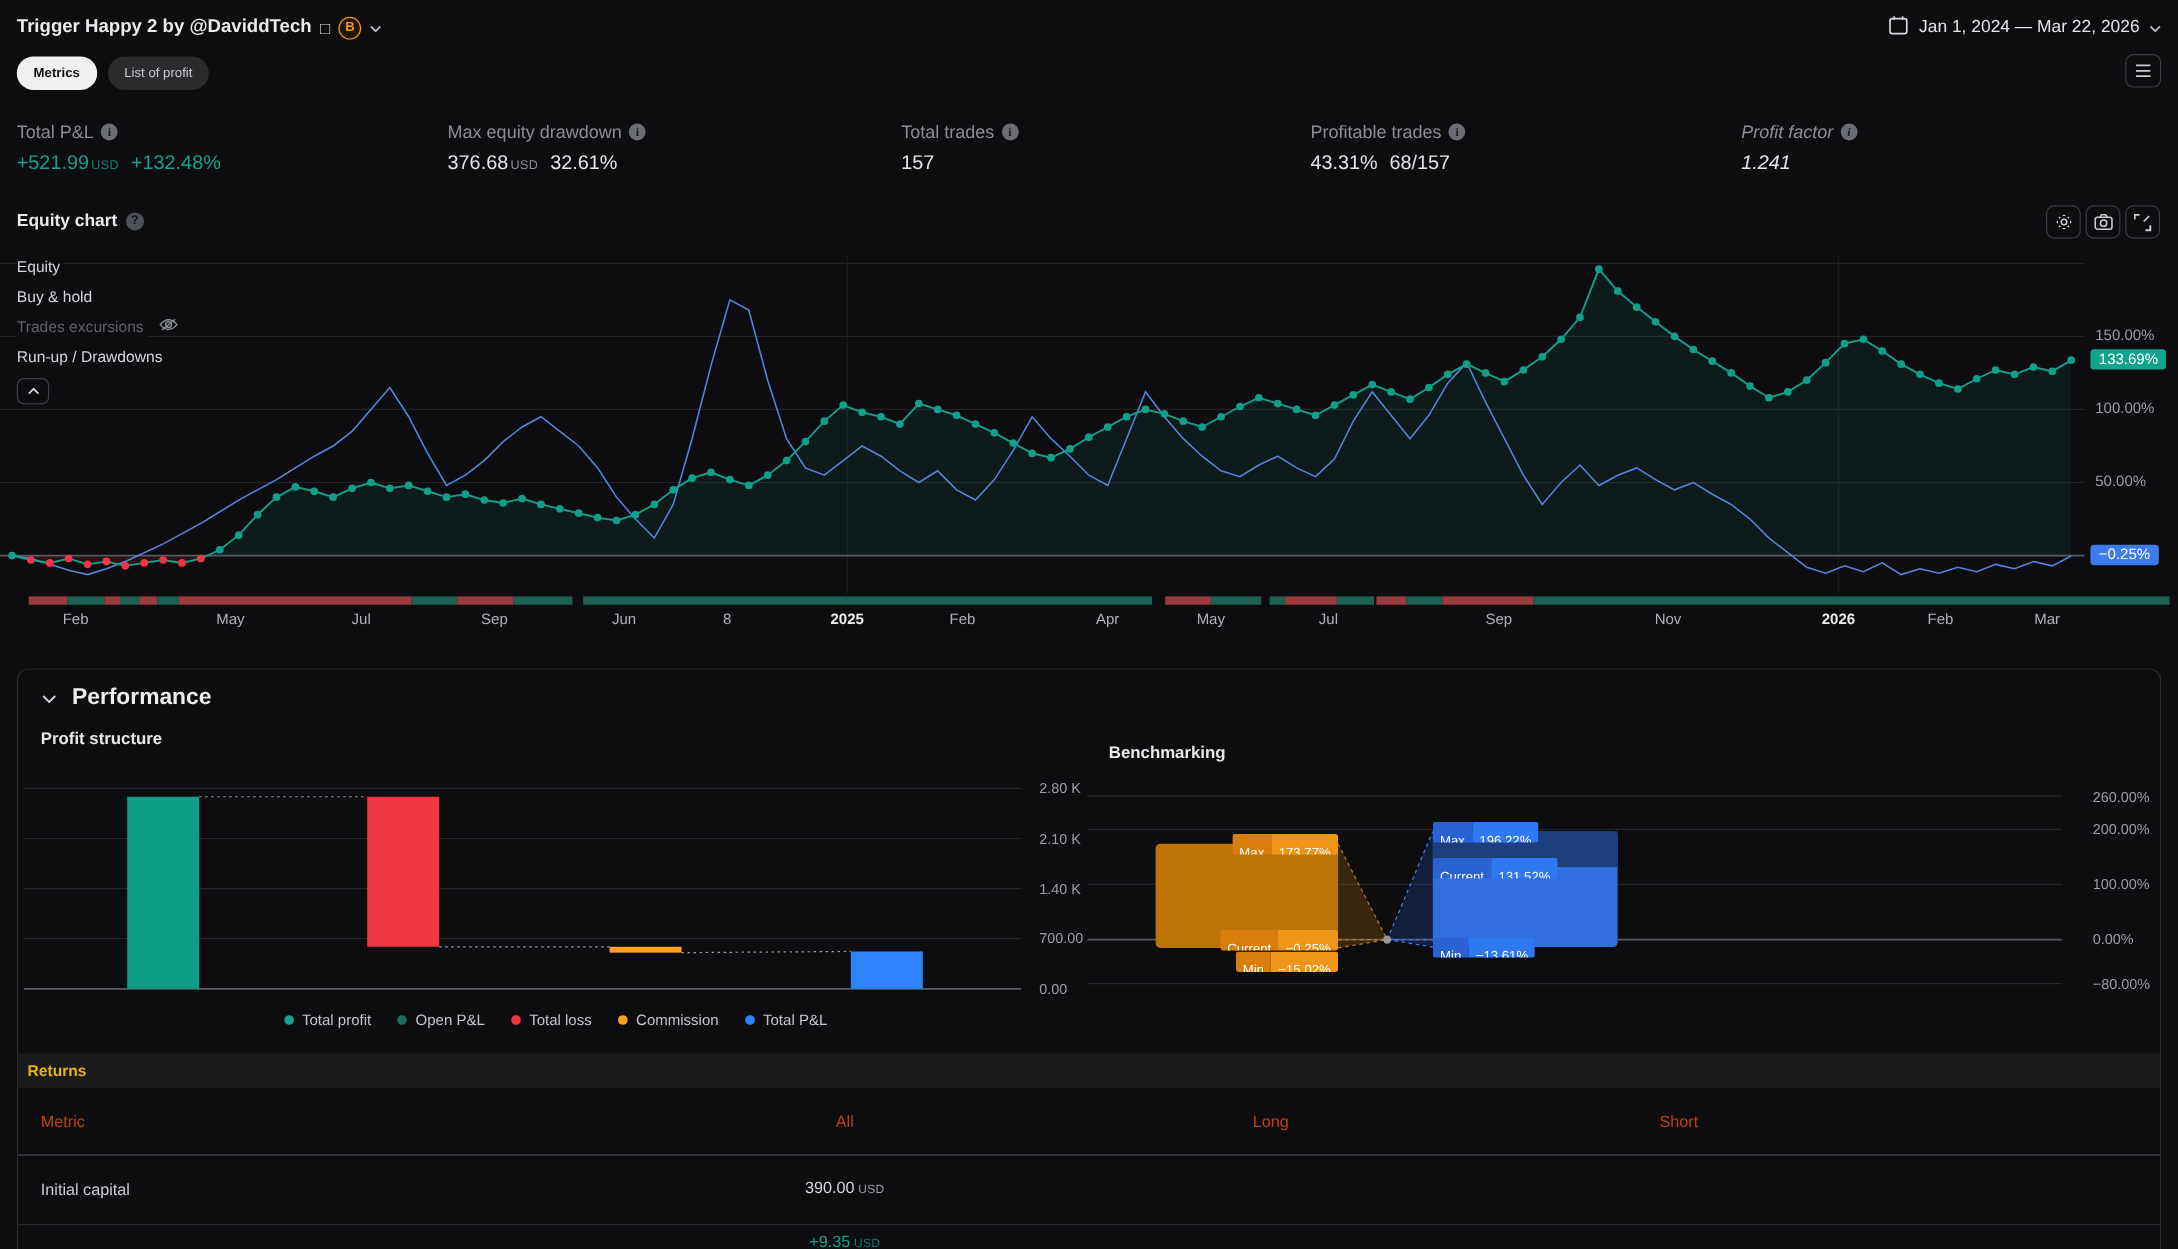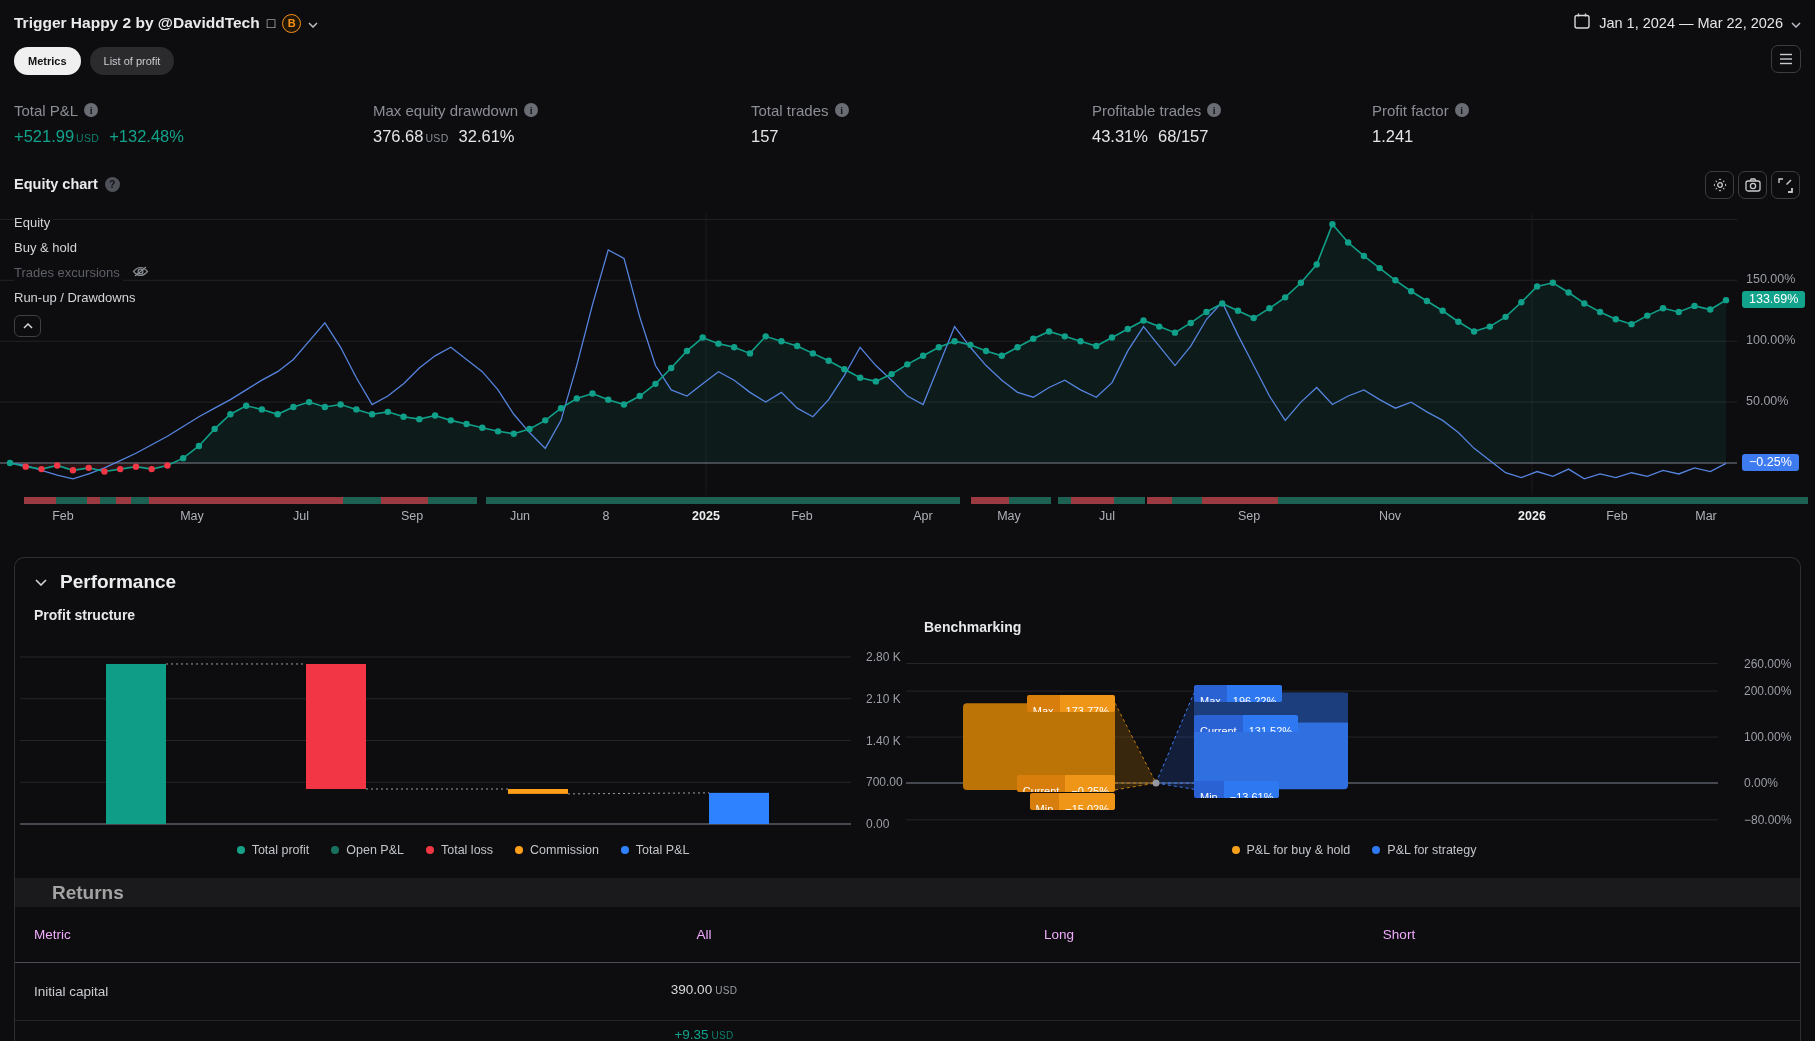--- a/index.html
+++ b/index.html
@@ -75,28 +75,28 @@
 
   .chip { position:absolute; display:flex; height:17px; font-size:11px; color:#fff; border-radius:2px; overflow:hidden; white-space:nowrap; }
   .chip span { display:flex; align-items:center; padding:16px 6px; }
   .chip.orange .c-l { background:#d87e0c; }
   .chip.orange .c-v { background:#ef9517; }
   .chip.blue .c-l { background:#2a62d4; }
   .chip.blue .c-v { background:#2e79f2; }
 
   
   .returns-band { position:absolute; left:0; top:320px; width:100%; height:29px; background:#1a1a1c; display:flex; align-items:center; }
-  .returns-band span { font-size:19px; font-weight:bold; color:#a3a3a3; margin-left:37px; }
+  .returns-band span { font-size:13px; font-weight:bold; color:#eab308; margin-left:8px; }
   .tbl-row { position:absolute; left:0; width:100%; }
   .cell { position:absolute; font-size:13.5px; }
   .cell.metric { left:19px; color:#c9ccd1; }
   .cell.c-all  { left:499px; width:380px; text-align:center; }
   .cell.c-long { left:879px; width:330px; text-align:center; }
   .cell.c-short{ left:1209px; width:350px; text-align:center; }
-  .hdr .cell { color:#f0abfc; }
+  .hdr .cell { color:#c2410c; }
   .val-usd { font-size:10px; letter-spacing:.3px; color:#9b9ea6; margin-left:3px; }
   .pos-val { color:#12a38c; }
   .pos-val .val-usd { color:#0e7f6e; }
 </style>
 </head>
 <body>
 
 <div class="top-header">
   <span class="strategy-title">Trigger Happy 2 by @DaviddTech</span>
   <span class="tofu">□</span>
@@ -170,21 +170,21 @@
     <div class="stat-col" style="left: 1078px;">
       <div class="stat-label-row">
         <span>Profitable trades</span>
         <div class="info-icon">i</div>
       </div>
       <div class="stat-value-row">
         <span>43.31%</span>
         <span class="extra">68/157</span>
       </div>
     </div>
-    <div class="stat-col" style="left: 1358px;">
+    <div class="stat-col" style="left: 1437px; font-style: italic;">
       <div class="stat-label-row">
         <span>Profit factor</span>
         <div class="info-icon">i</div>
       </div>
       <div class="stat-value-row">
         <span>1.241</span>
       </div>
     </div>
   </div>
 
@@ -504,29 +504,20 @@
         <span class="c-v">−15.02%</span>
       </div><div class="chip blue" style="left: 288px; top: 38.8173px;">
         <span class="c-l">Max</span>
         <span class="c-v">196.22%</span>
       </div><div class="chip blue" style="left: 288px; top: 68.5534px;">
         <span class="c-l">Current</span>
         <span class="c-v">131.52%</span>
       </div><div class="chip blue" style="left: 288px; top: 135.255px;">
         <span class="c-l">Min</span>
         <span class="c-v">−13.61%</span>
-      </div><div class="chart-legend" style="top: 197px;">
-        <div class="cl-item">
-          <span class="cl-dot" style="background: rgb(247, 160, 29);"></span>
-          <span>P&amp;L for buy &amp; hold</span>
-        </div>
-        <div class="cl-item">
-          <span class="cl-dot" style="background: rgb(46, 121, 242);"></span>
-          <span>P&amp;L for strategy</span>
-        </div>
       </div></div>
 
   <div class="returns-band">
     <span>Returns</span>
   </div>
 
   <div class="tbl-row hdr" style="top:349px; height:56px; border-bottom:1px solid #4a4d55;">
     <span class="cell metric" style="top:20px;">Metric</span>
     <span class="cell c-all" style="top:20px;">All</span>
     <span class="cell c-long" style="top:20px;">Long</span>

